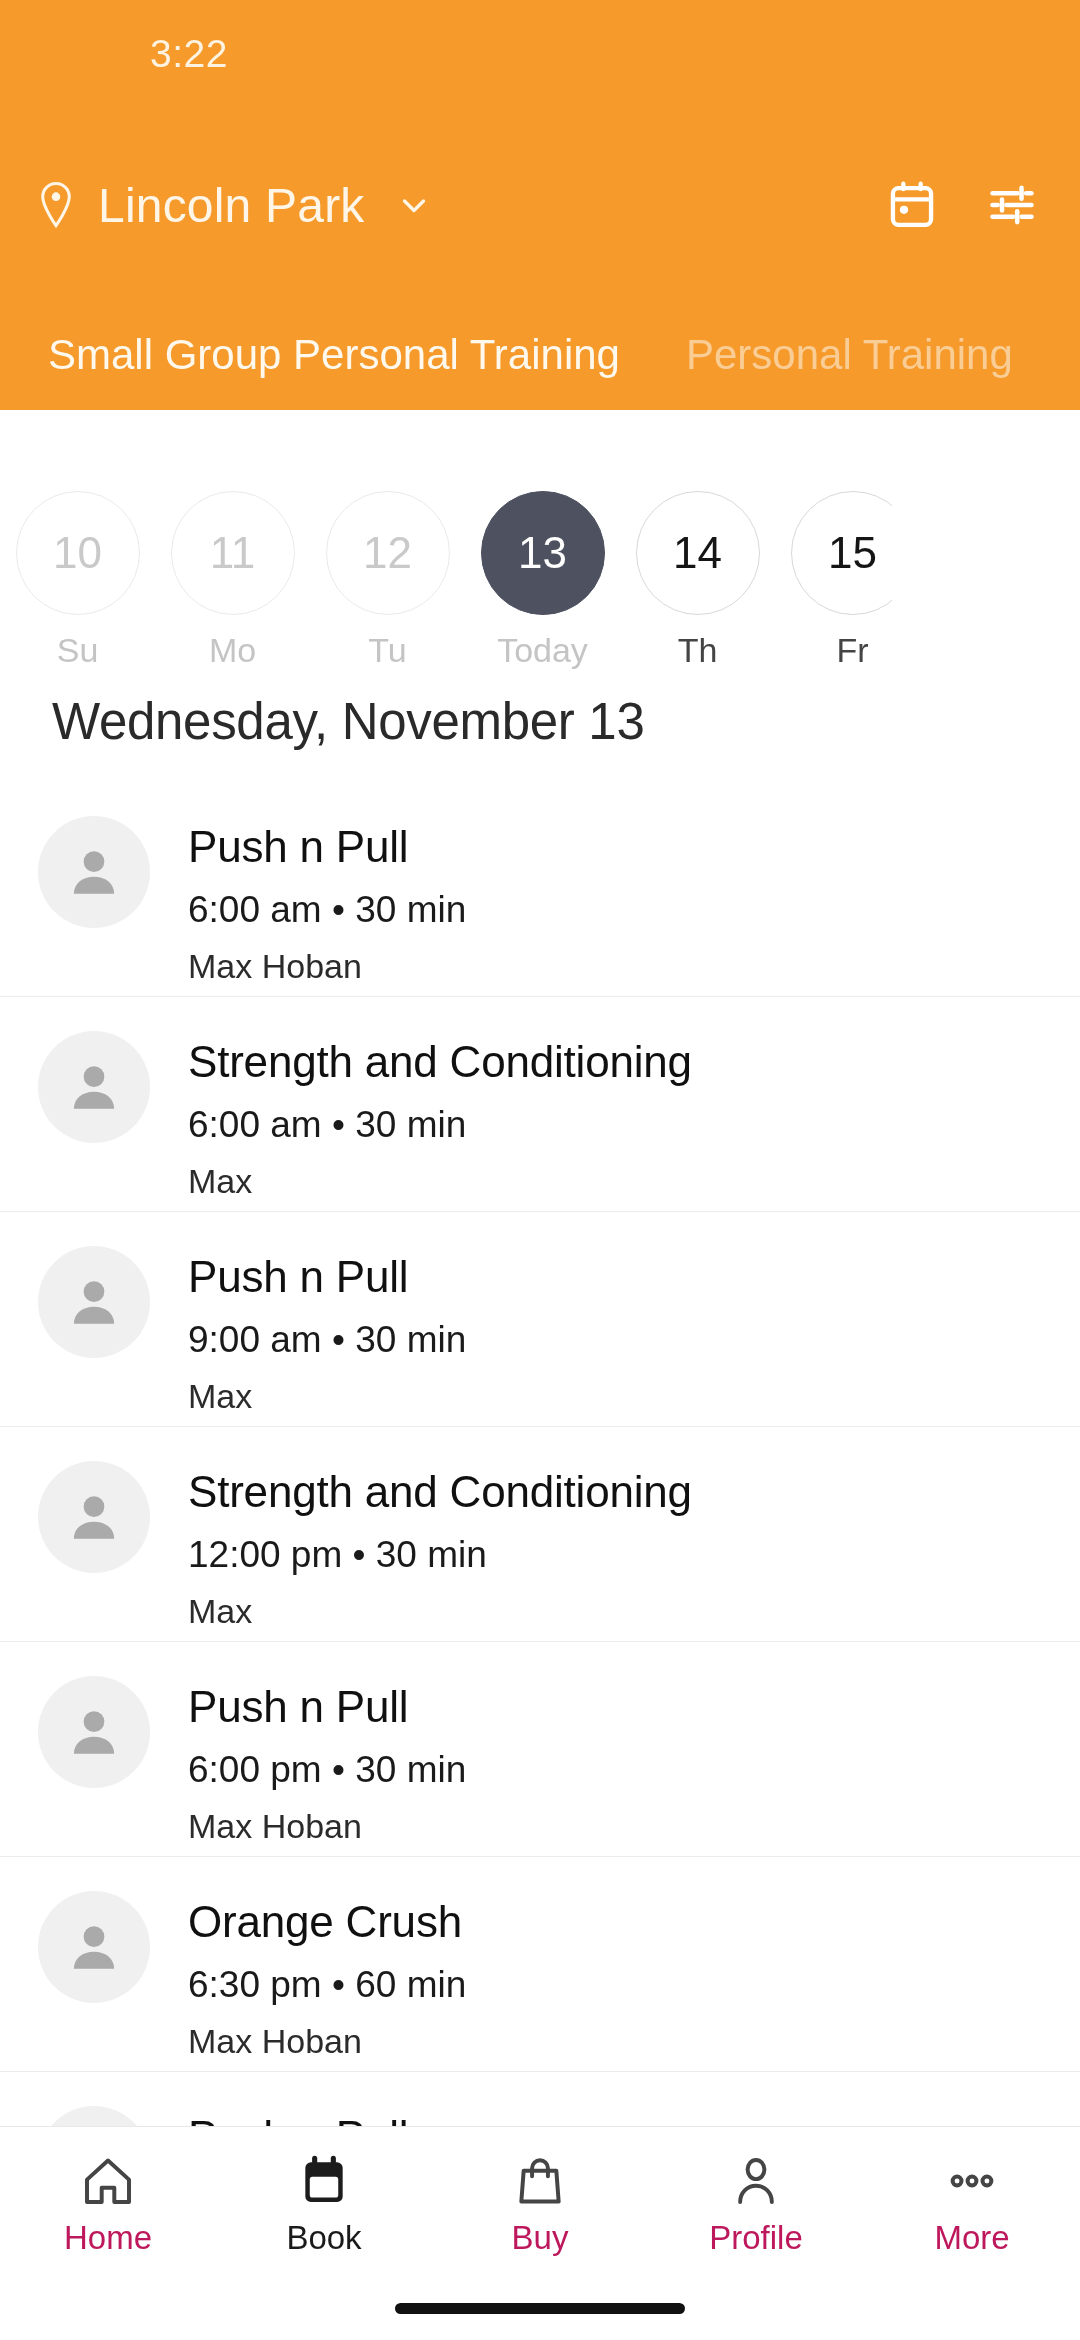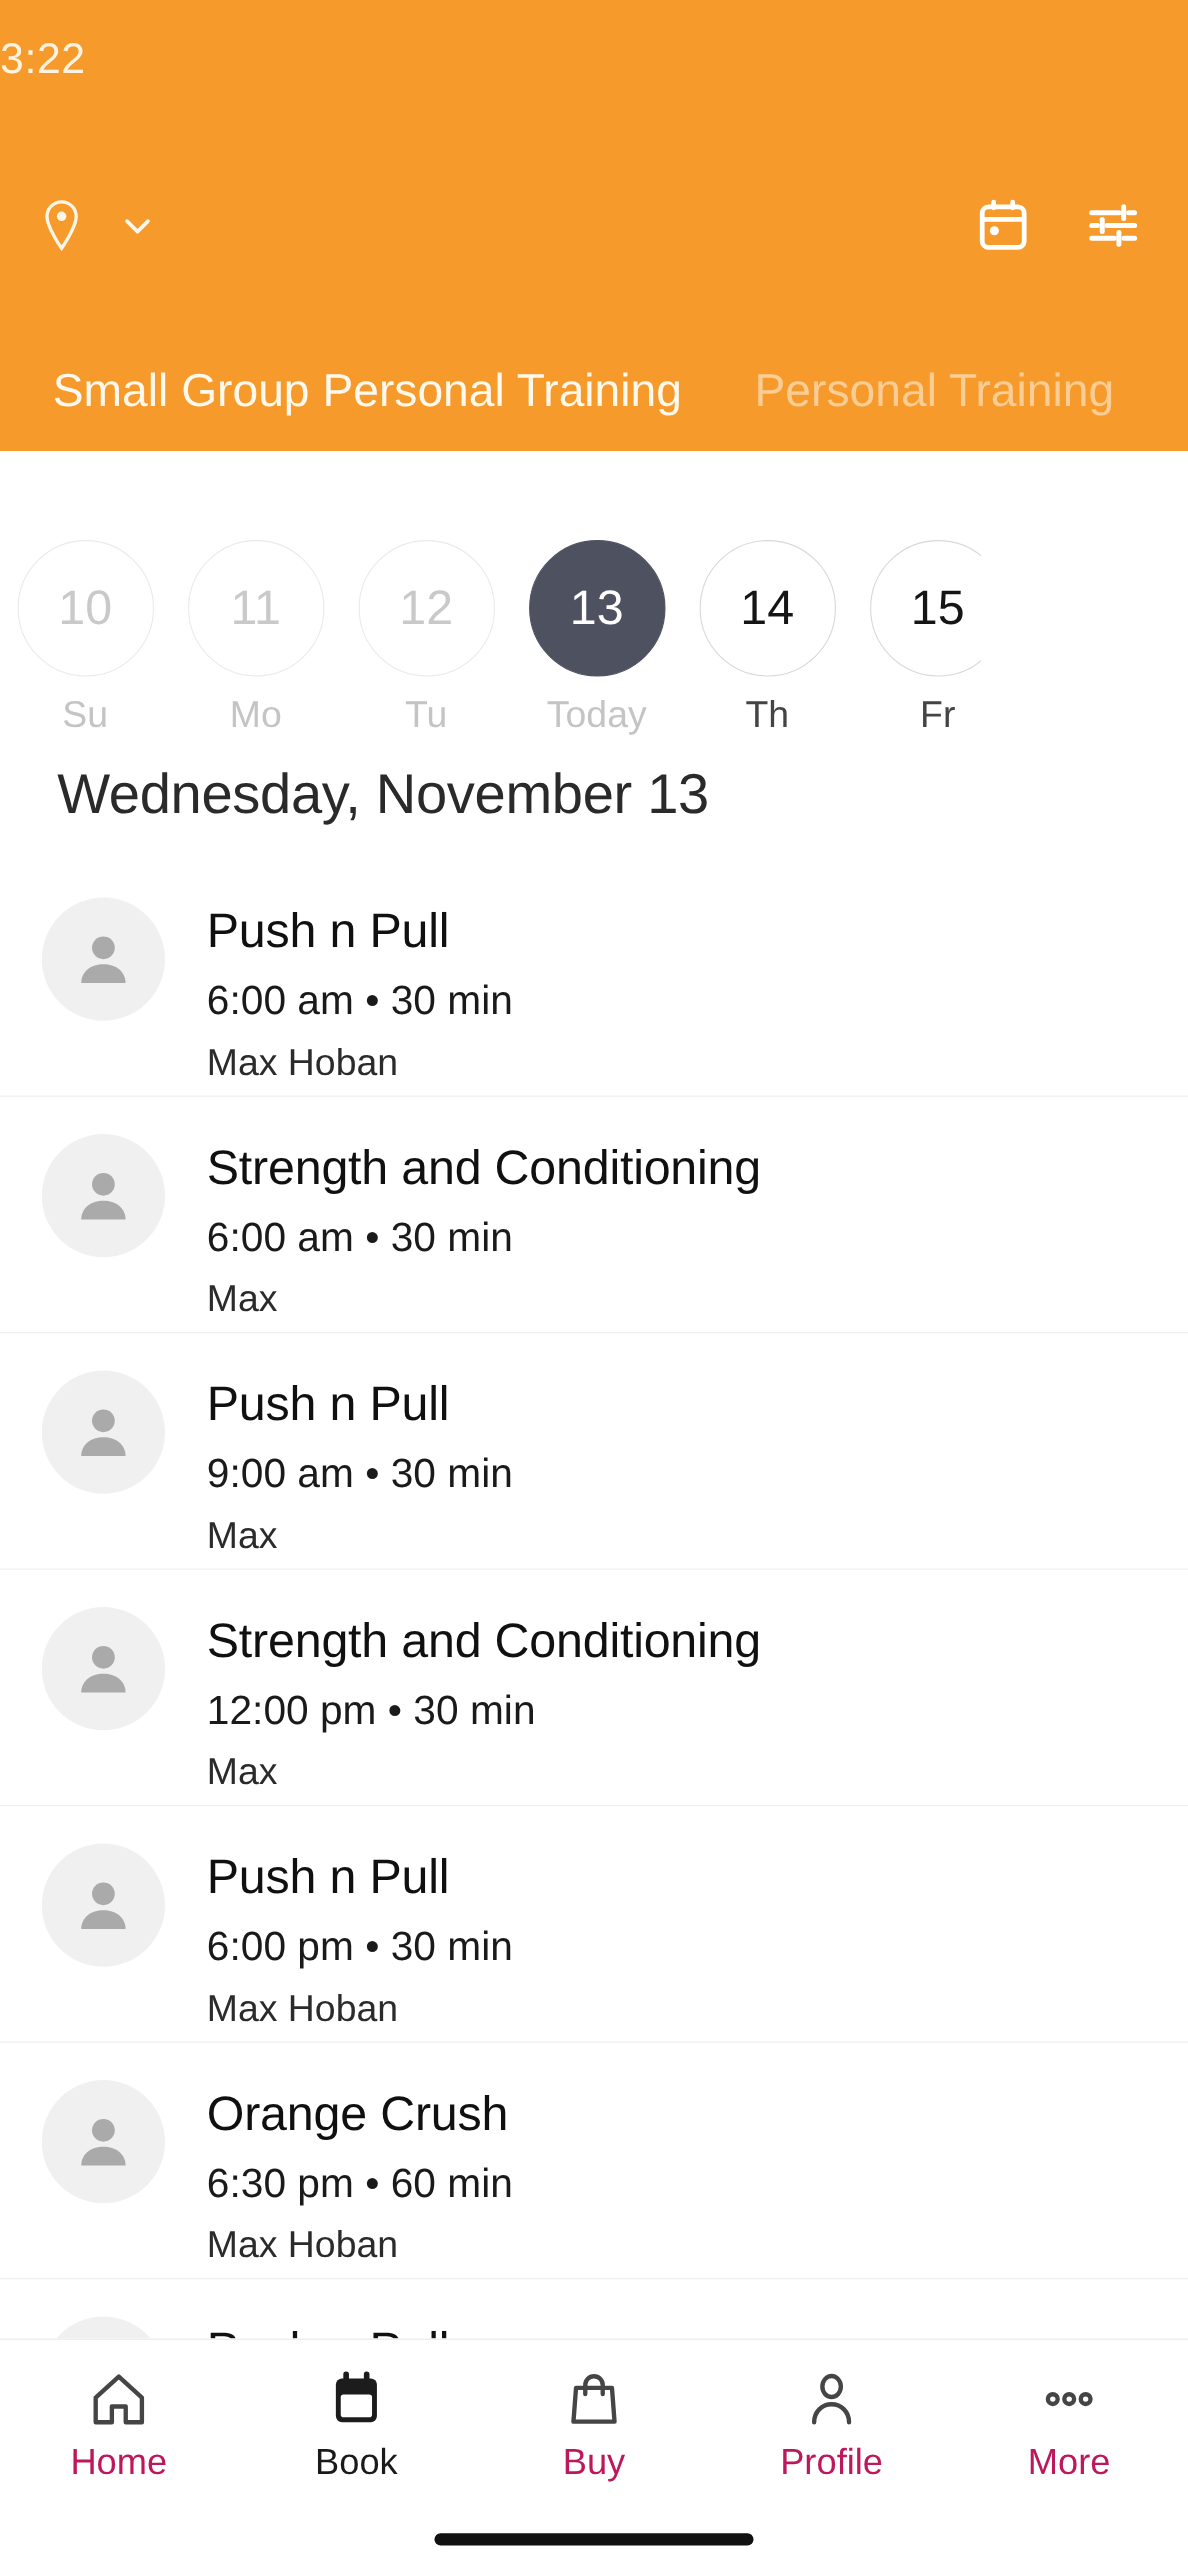--- a/index.html
+++ b/index.html
@@ -29,20 +29,21 @@
   }
   .statusbar {
     position: absolute;
     top: 0; left: 0;
     width: 1080px;
     height: 108px;
     display: flex;
     align-items: center;
   }
   .status-time {
+    margin-left: 150px;
     color: #FDF3E0;
     font-size: 39px;
     letter-spacing: 0.5px;
     font-weight: 400;
   }
 
   .loc-row {
     position: absolute;
     top: 150px;
     left: 0;
@@ -273,20 +274,21 @@
     </div>
 
     <div class="loc-row">
       <div class="loc-left">
         <span class="pin">
           <svg class="pin-icon" viewBox="0 0 24 30" fill="none">
             <path d="M12 1.6c-4.6 0-8.3 3.7-8.3 8.3 0 6.2 8.3 18 8.3 18s8.3-11.8 8.3-18c0-4.6-3.7-8.3-8.3-8.3z" stroke="#FFF6E8" stroke-width="1.9"></path>
             <circle cx="12" cy="9.8" r="2.7" fill="#FFF6E8"></circle>
           </svg>
         </span>
+        <span class="loc-name">Lincoln Park</span>
         <span class="chev">
           <svg class="chev-icon" viewBox="0 0 24 24" fill="none">
             <path d="M6 9.5 L12 15.5 L18 9.5" stroke="#FFF6E8" stroke-width="2.1" stroke-linecap="round" stroke-linejoin="round"></path>
           </svg>
         </span>
       </div>
     </div>
 
     <div class="header-actions">
       <span>

